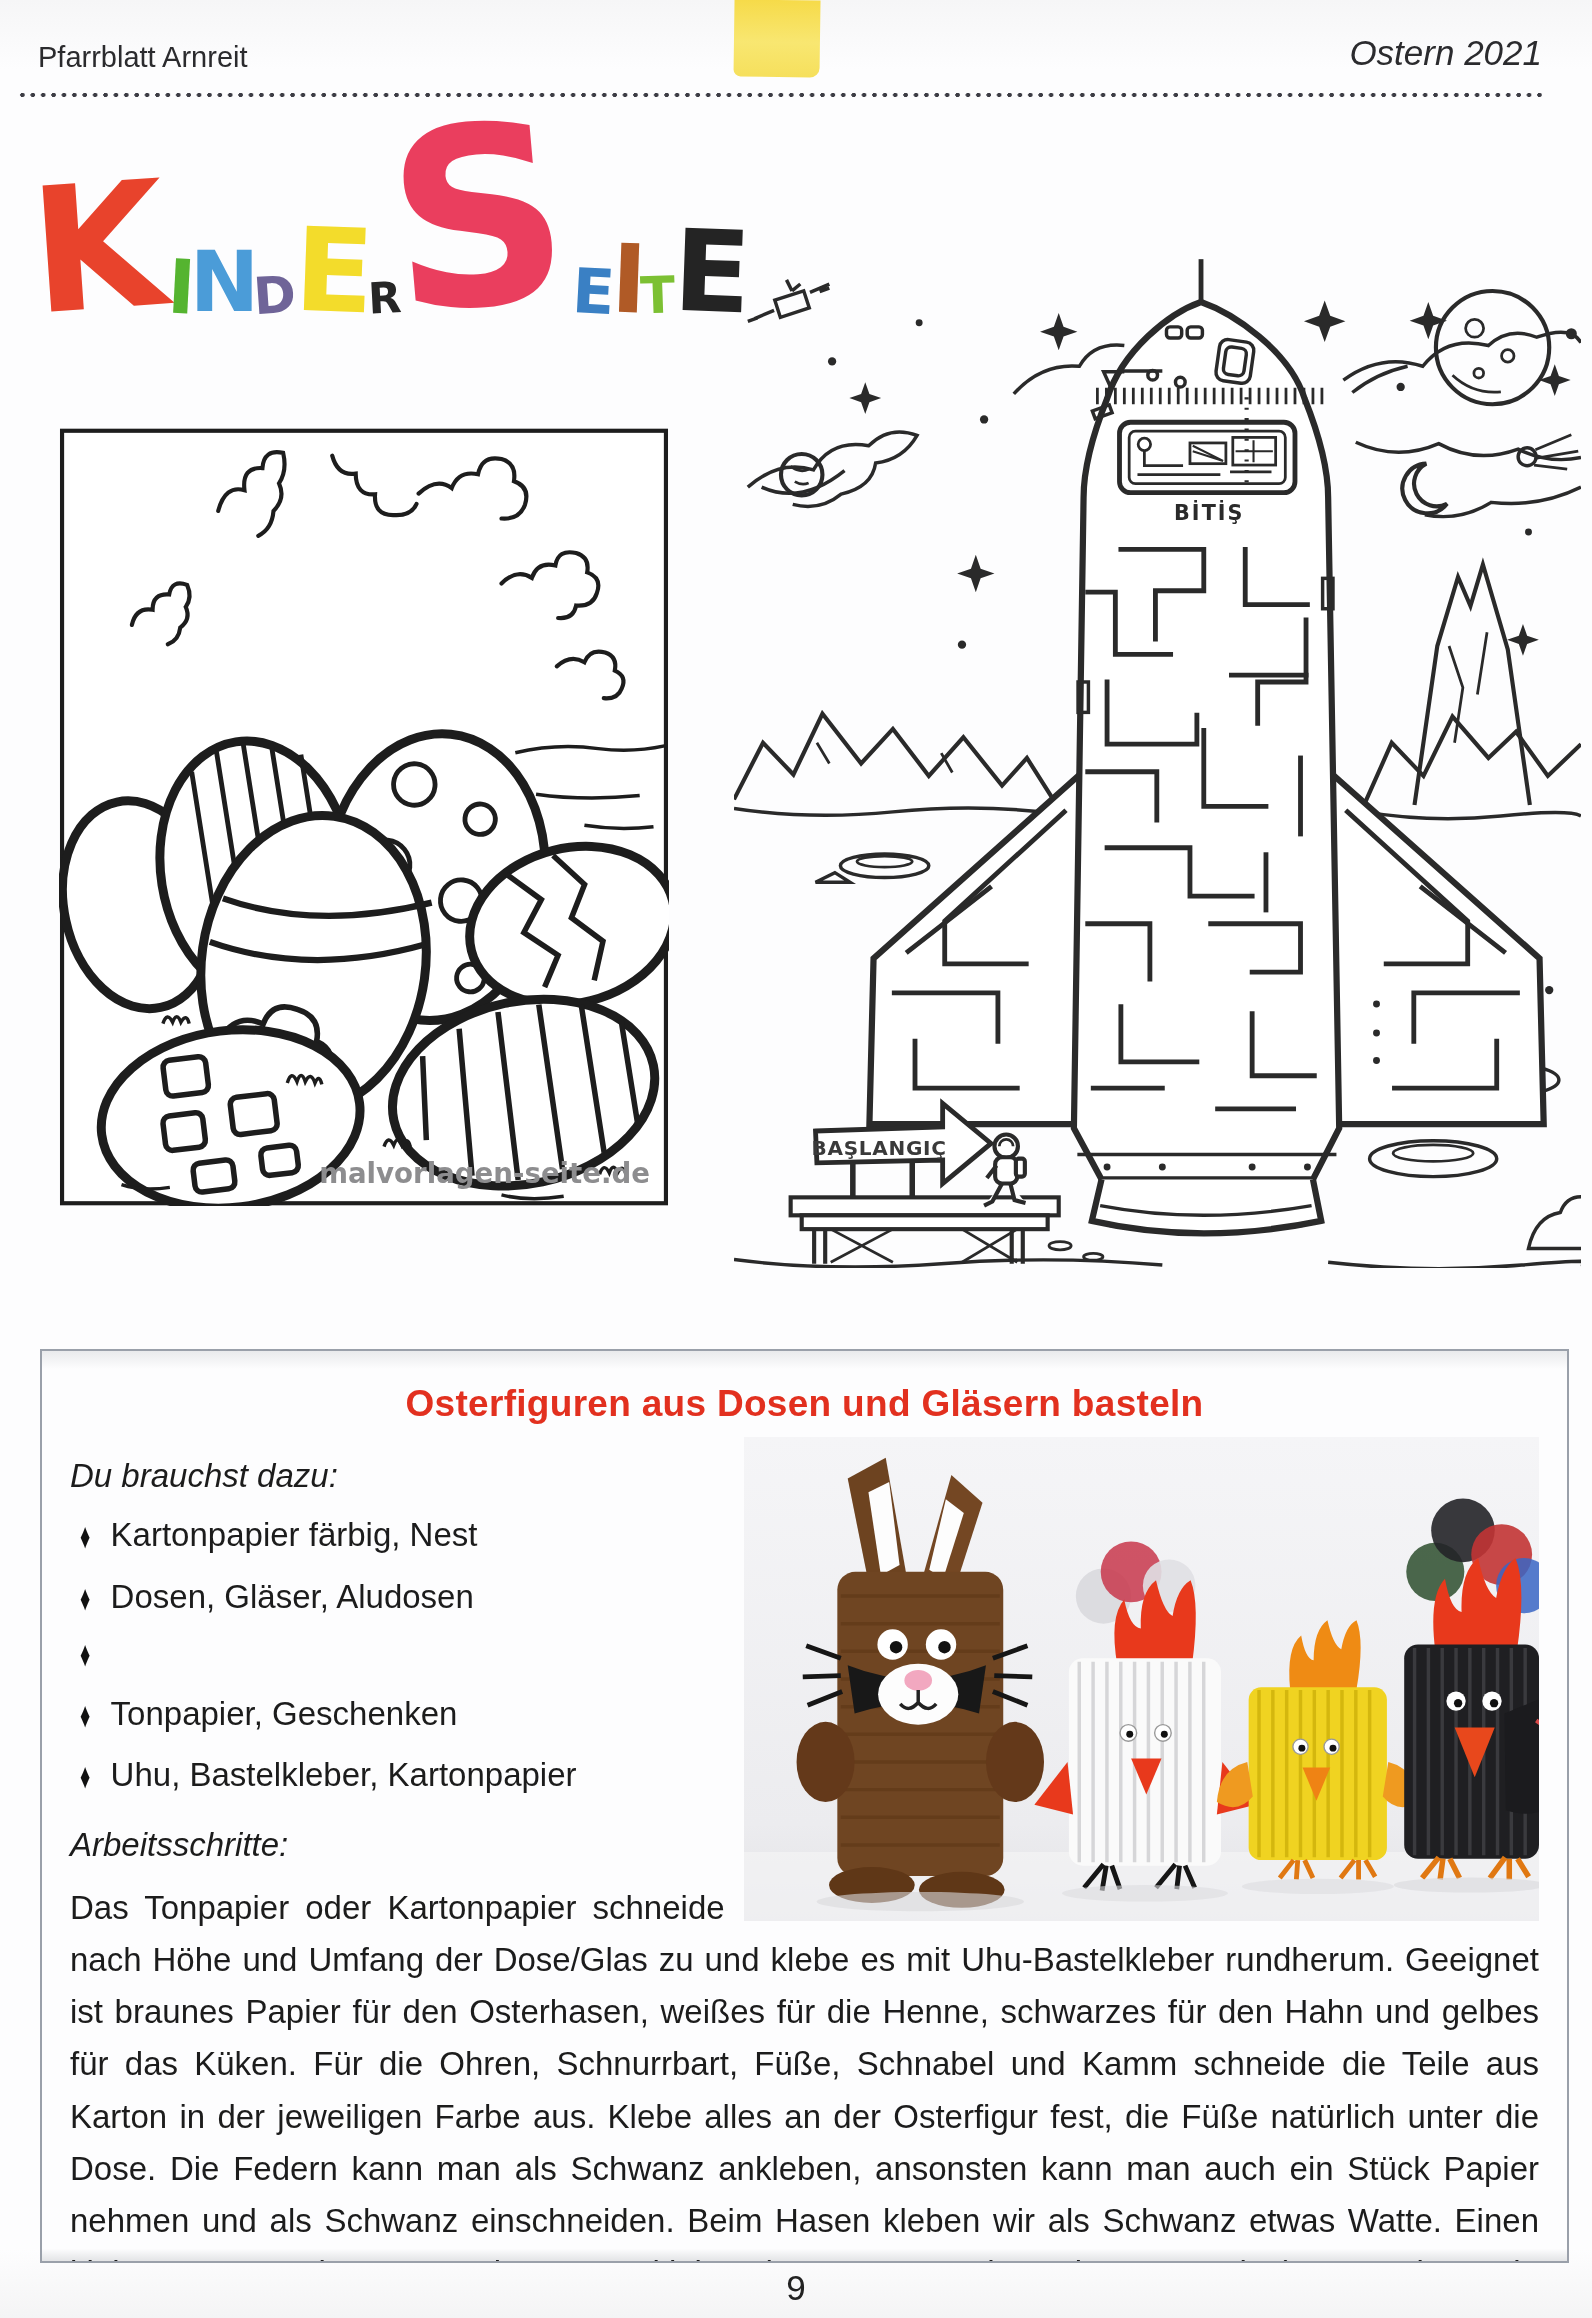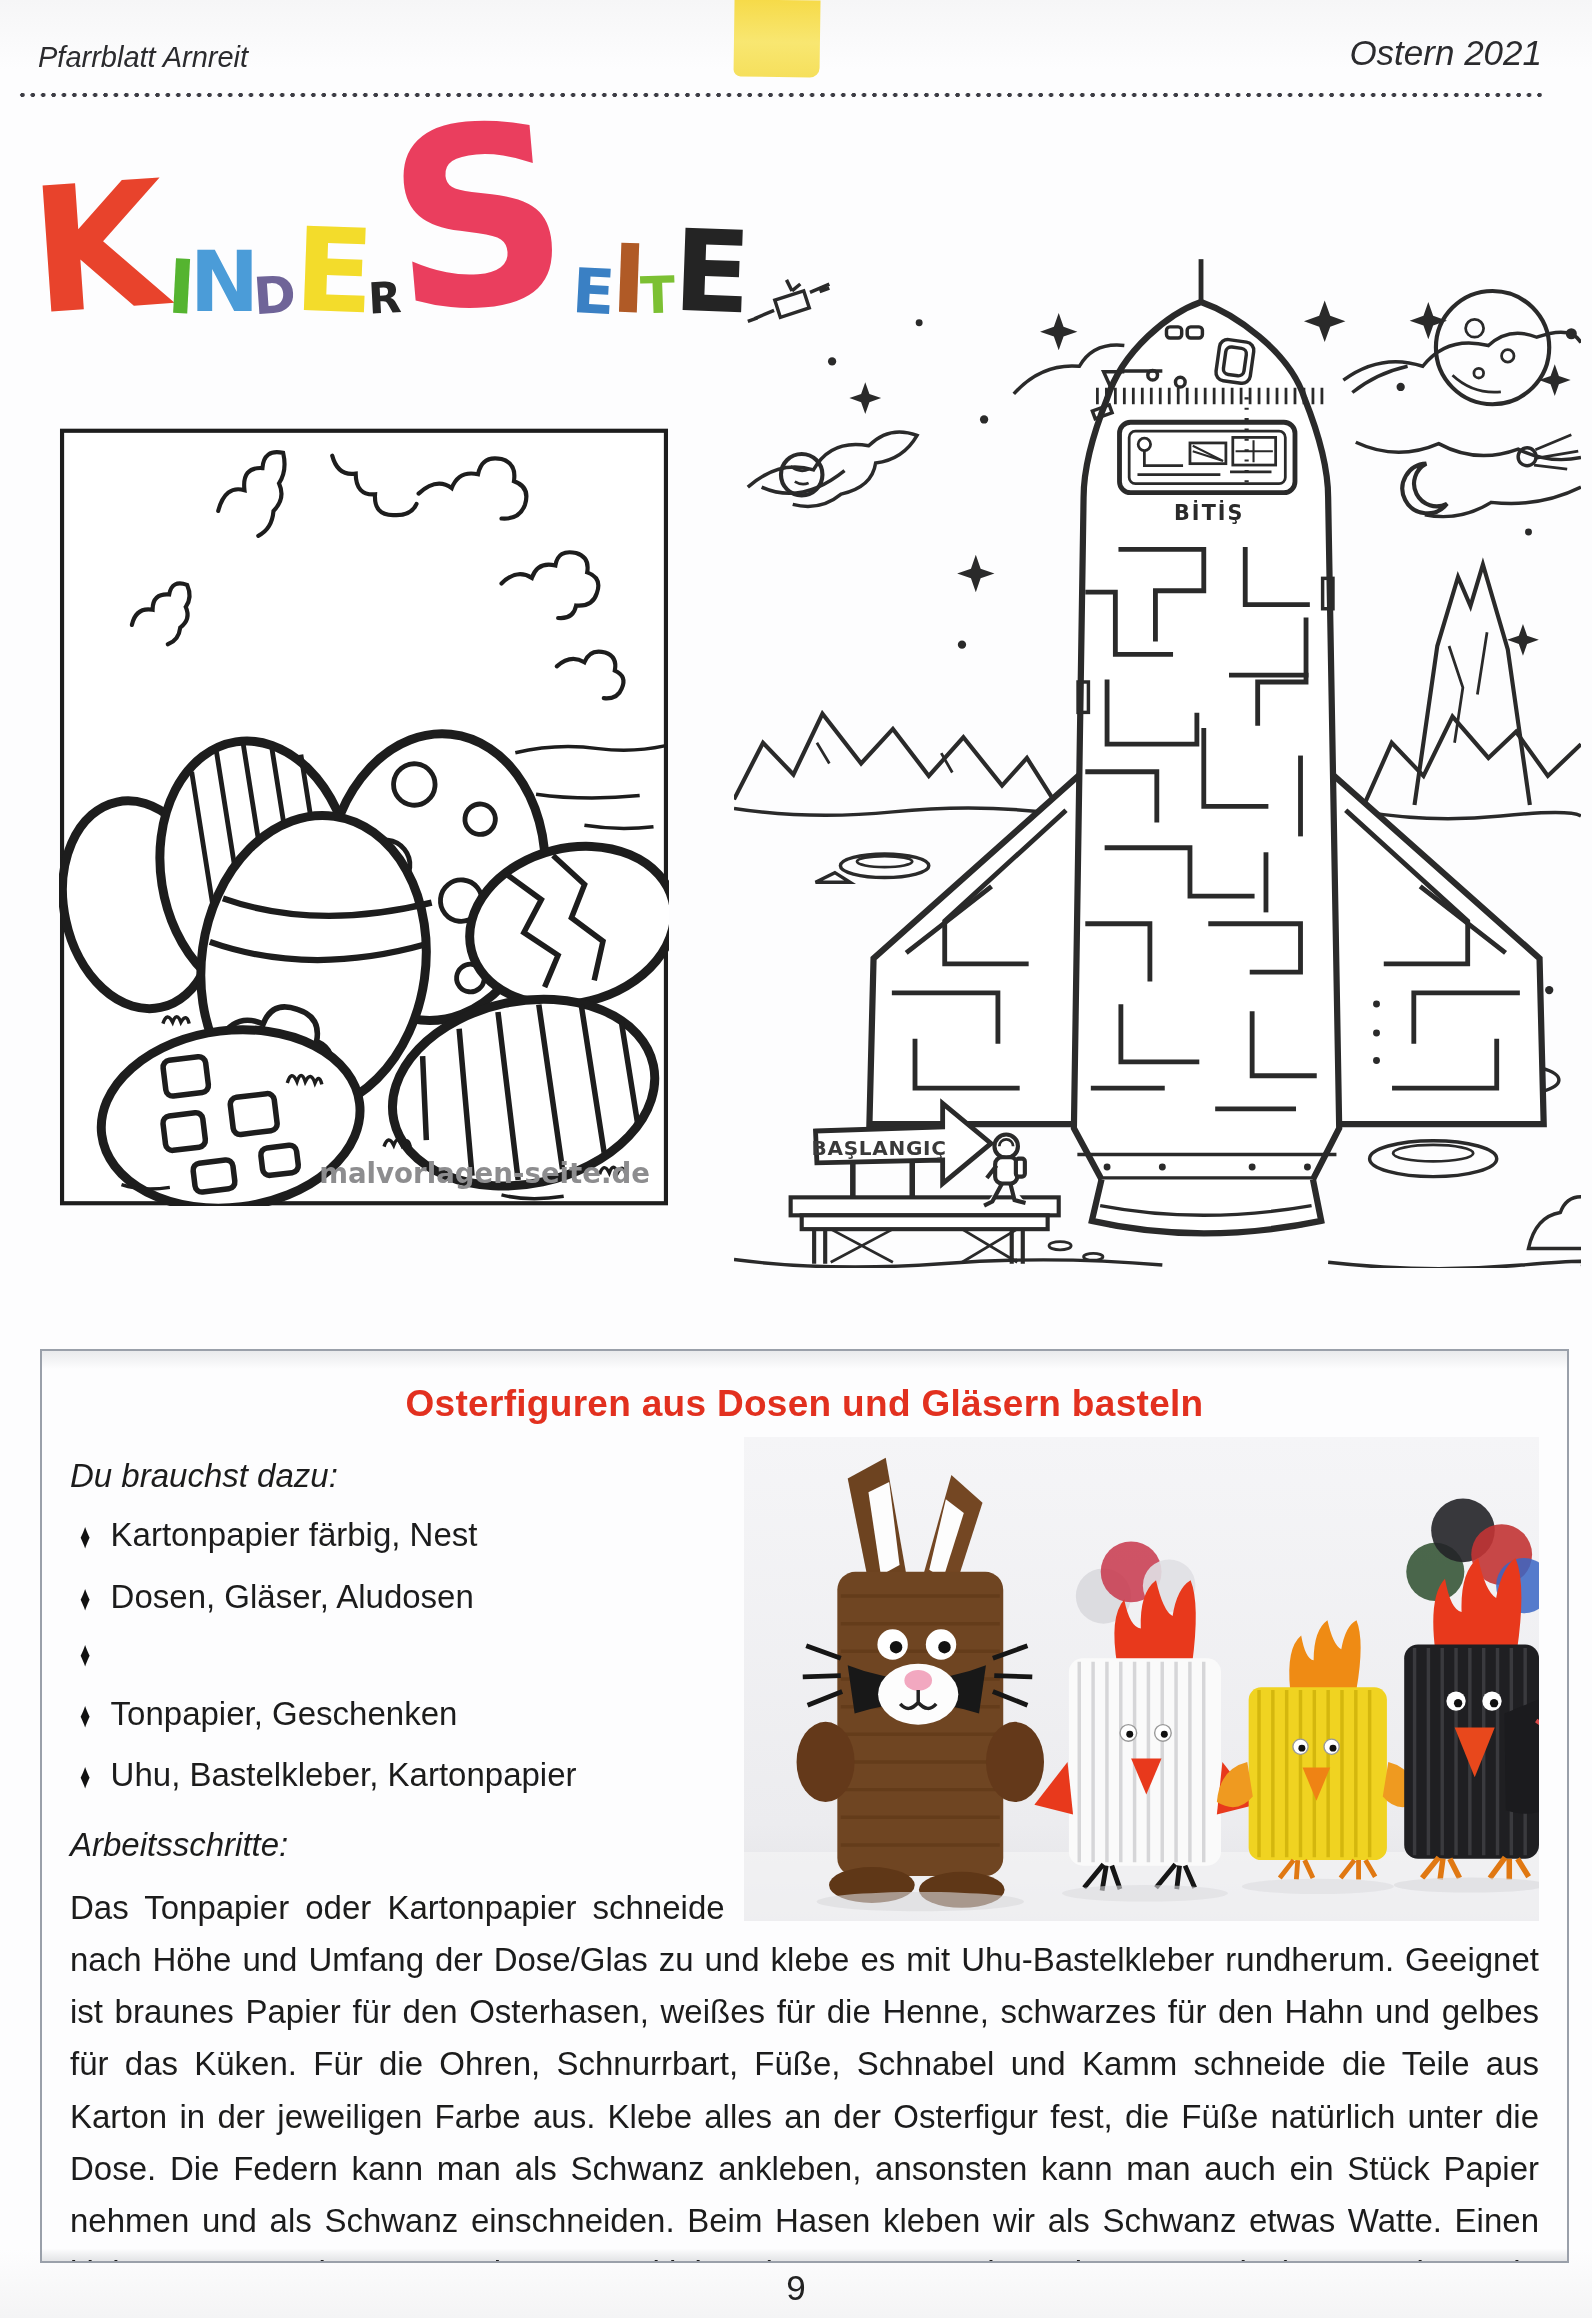--- a/index.html
+++ b/index.html
@@ -4,21 +4,21 @@
 <style>
   * { margin:0; padding:0; box-sizing:border-box; }
   html,body { background:#e9e9ea; }
   body { font-family:"Liberation Sans", sans-serif; color:#1c1c1c; }
   .page {
     position:relative; width:1592px; height:2319px; margin:0 auto;
     background:linear-gradient(180deg,#f6f6f7 0%, #fdfdfe 3%, #fdfdfe 97%, #f4f4f5 100%);
     overflow:hidden;
   }
   
-  .header-left { position:absolute; left:38px; top:41px; font-size:29px; font-style:italic; color:#2b2b2e; }
+  .header-left { position:absolute; left:38px; top:41px; font-size:29px; color:#2b2b2e; }
   .header-right { position:absolute; right:50px; top:33px; font-size:35px; font-style:italic; color:#2b2b2e; }
   .dotted-rule {
     position:absolute; left:19.4px; right:46px; top:91px; height:8.3px;
     background-image:radial-gradient(circle 2.1px at 3.5px 4.1px, #3c3c44 2.1px, rgba(0,0,0,0) 2.4px);
     background-size:10.4px 8.3px; background-repeat:repeat-x;
   }
   .highlight-mark {
     position:absolute; left:734px; top:0; width:86px; height:77px;
     background:linear-gradient(180deg,#f6d83a 0%, #f8e565 55%, #f5dd4e 100%);
     border-radius:0 0 9.7px 7px; transform:rotate(.8deg); opacity:.92;

